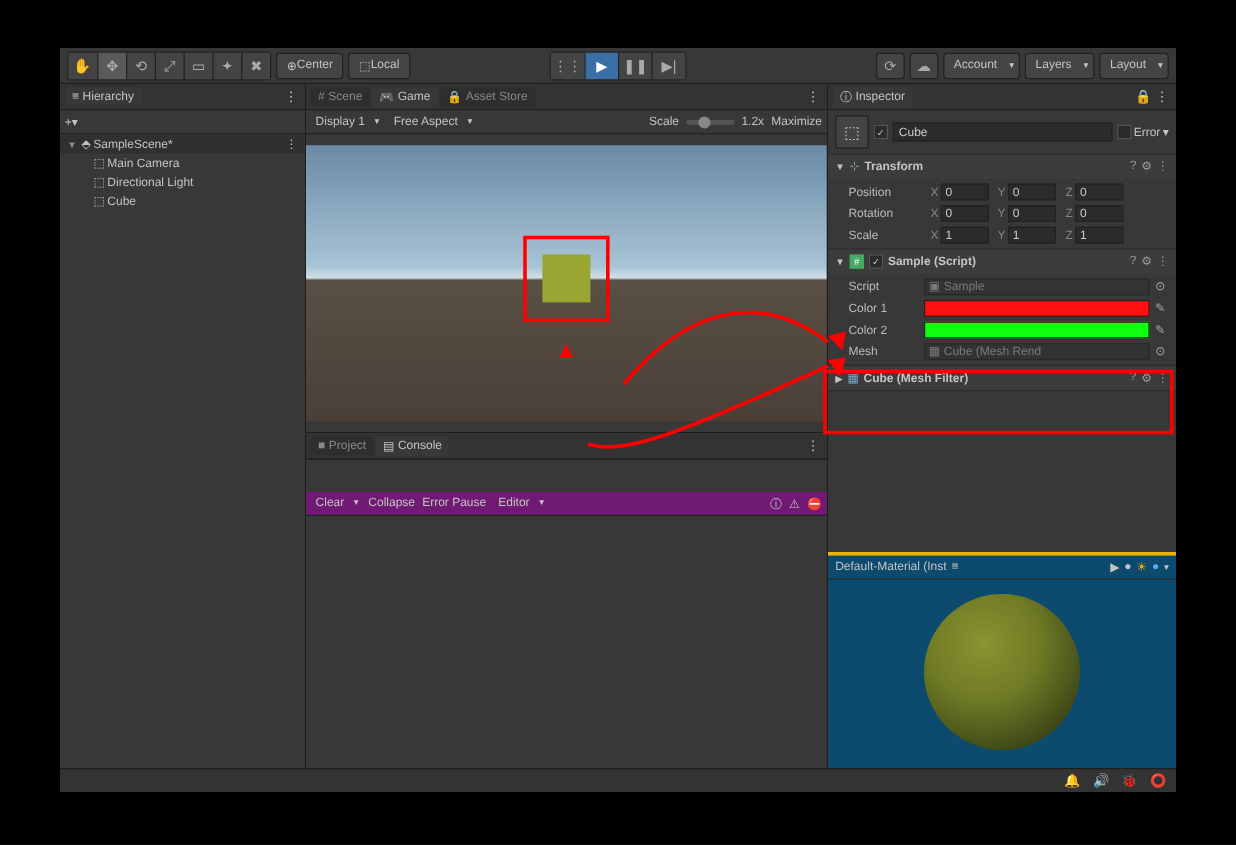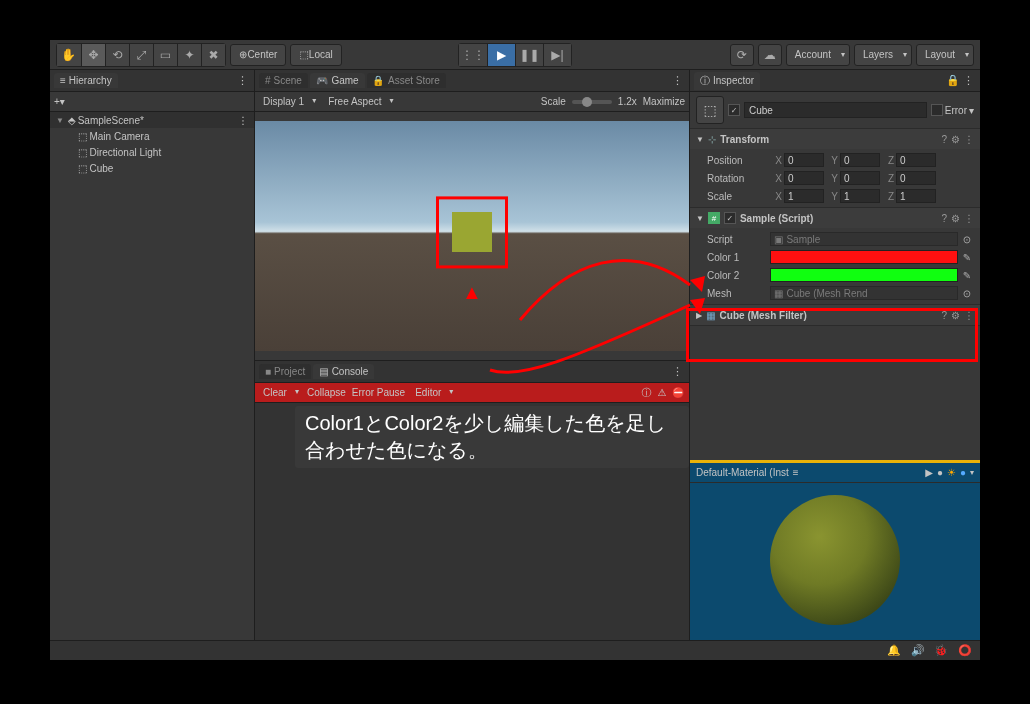--- a/index.html
+++ b/index.html
@@ -40,21 +40,21 @@
 .game-bar { height:20px; background:#383838; border-bottom:1px solid #1e1e1e; display:flex; align-items:center; padding:0 4px; gap:6px; font-size:10px; }
 .dd-sm { padding:0 14px 0 4px; position:relative; cursor:pointer; }
 .dd-sm::after { content:"▾"; position:absolute; right:2px; font-size:8px; }
 .game-view { flex:1; background:#383838; display:flex; align-items:center; justify-content:center; position:relative; overflow:hidden; }
 .scene3d { width:100%; height:230px; position:relative; background:linear-gradient(to bottom,#6a8aa5 0%,#a8c4d6 44%,#d0e0e8 48%,#5a4f44 49%,#4a4038 100%); }
 .cube { position:absolute; left:50%; top:50%; transform:translate(-50%,-60%); width:40px; height:40px; background:#9aa632; }
 .redbox1 { position:absolute; border:3px solid red; left:50%; top:50%; transform:translate(-50%,-55%); width:72px; height:72px; pointer-events:none; }
 .arrow-up { position:absolute; left:50%; top:50%; transform:translate(-50%,45px); color:red; font-size:20px; pointer-events:none; }
 
 .project-panel { height:280px; border-top:1px solid #1e1e1e; display:flex; flex-direction:column; }
-.proj-bar { height:20px; background:#b91c1c; border-bottom:1px solid #1e1e1e; display:flex; align-items:center; padding:0 4px; gap:6px; font-size:10px; }
+.proj-bar { height:20px; background:#701a75; border-bottom:1px solid #1e1e1e; display:flex; align-items:center; padding:0 4px; gap:6px; font-size:10px;margin-top:27px; }
 .proj-body { flex:1; background:#333; position:relative; }
 
 .annotation { position:absolute; left:40px; top:3px; background:rgba(60,60,60,0.7); color:#fff; font-size:20px; padding:4px 10px; border-radius:3px; z-index:5; }
 
 .ins-body { flex:1; overflow:auto; background:#383838; font-size:10px; }
 .ins-header { padding:4px 6px; display:flex; align-items:center; gap:4px; border-bottom:1px solid #2b2b2b; }
 .ins-cube-ico { width:28px; height:28px; background:#444; border:1px solid #222; border-radius:3px; display:flex; align-items:center; justify-content:center; font-size:14px; }
 .ins-name { flex:1; display:flex; flex-direction:column; gap:2px; }
 .ins-name-row { display:flex; align-items:center; gap:4px; }
 .ins-input { flex:1; height:16px; background:#2b2b2b; border:1px solid #222; padding:0 4px; color:#ccc; font-size:10px; }
@@ -209,23 +209,20 @@
         <div class="proj-bar">
           <span class="dd-sm">Clear</span>
           <span>Collapse</span>
           <span>Error Pause</span>
           <span class="dd-sm">Editor</span>
           <span style="flex:1"></span>
           <span>ⓘ</span>
           <span>⚠</span>
           <span>⛔</span>
         </div>
-        <div class="proj-body">
-          <div class="annotation">Color1とColor2を少し編集した色を足し合わせた色になる。</div>
-        </div>
       </div>
     </div>
 
     <div class="col-right" style="position:relative;">
       <div class="panel-tabs">
         <div class="ptab">
             <span>ⓘ</span>
             <span>Inspector</span>
           </div>
         <div class="panel-menu">🔒 ⋮</div>

